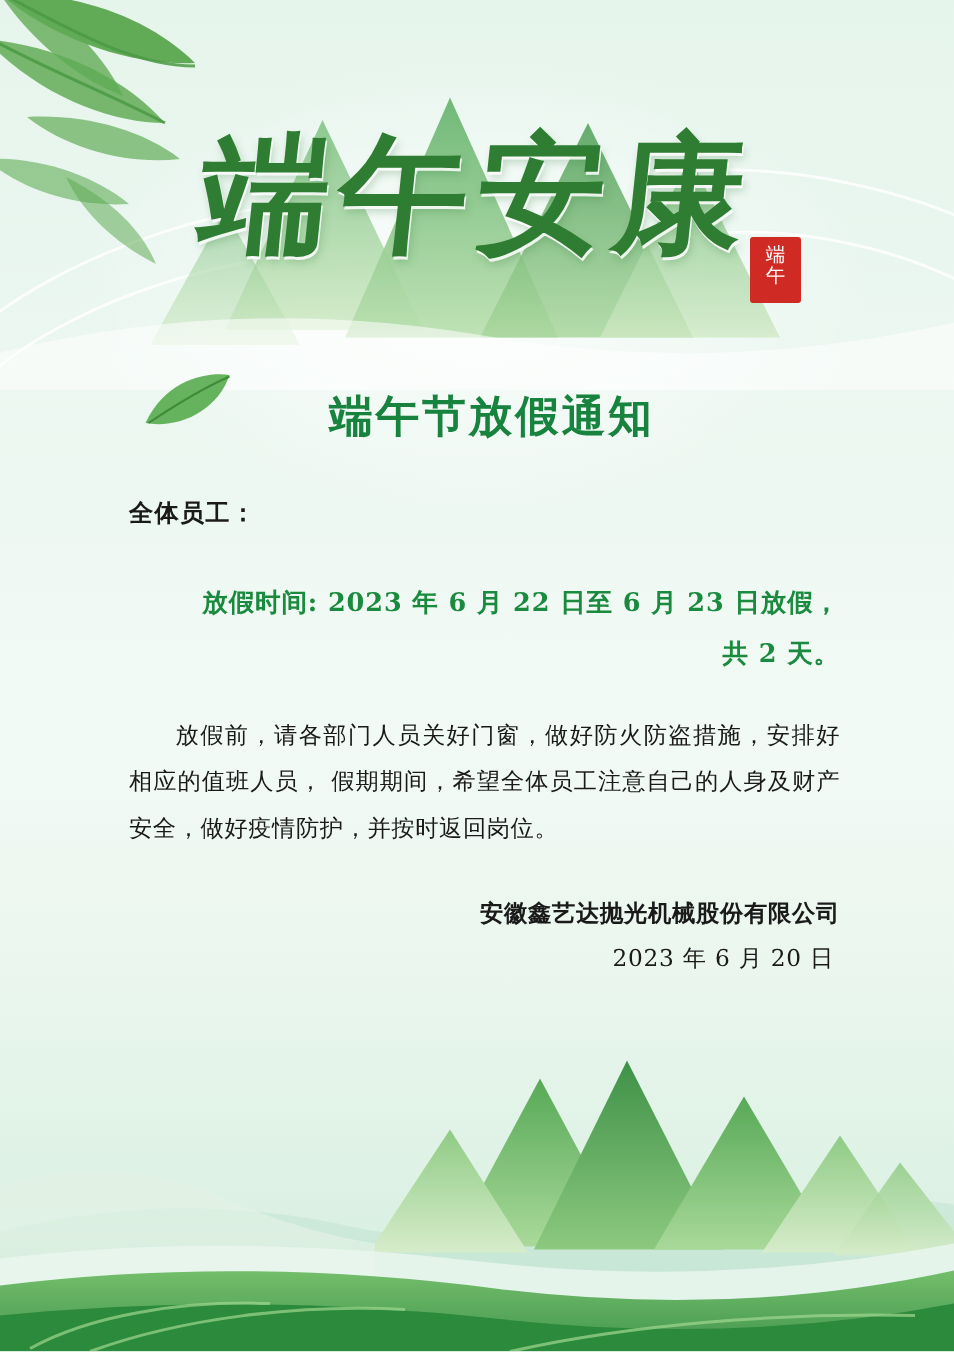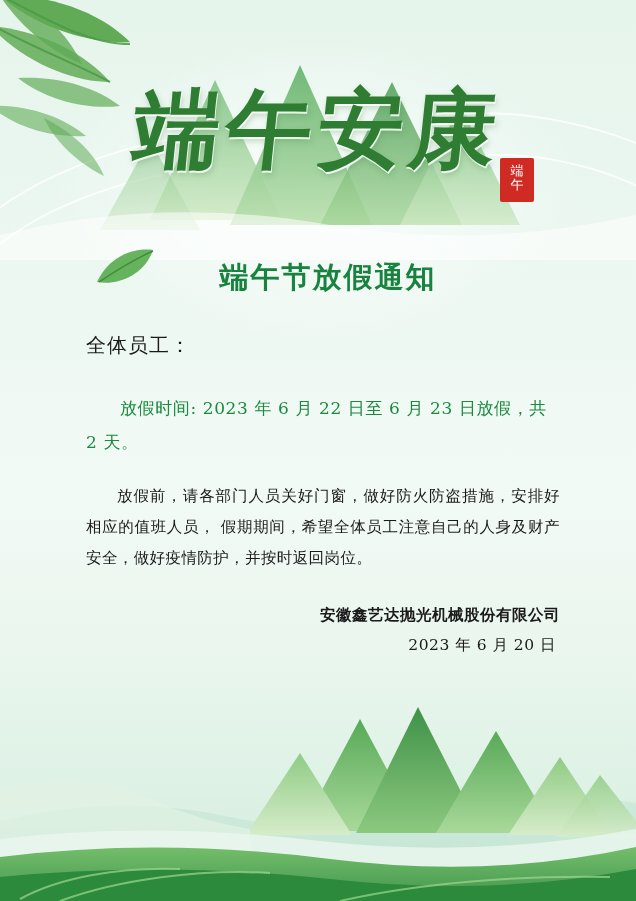--- a/index.html
+++ b/index.html
@@ -123,42 +123,43 @@
   
   .content {
     position: absolute;
     left: 86px;
     top: 332px;
     width: 474px;
     color: #1a1a1a;
     font-family: "DejaVu Serif", serif;
   }
   .salutation {
-    font-size: 20px;
-    font-weight: normal;
+    font-size: 16px;
+    font-weight: bold;
     margin-bottom: 32px;
     letter-spacing: 1px;
   }
   .para {
     font-size: 15.5px;
     line-height: 31px;
     text-indent: 2em;
     margin-bottom: 16px;
     text-align: justify;
     letter-spacing: 0.4px;
   }
   .highlight {
     font-size: 17px;
-    font-weight: normal;
+    font-weight: bold;
     color: #1a8a3e;
     line-height: 34px;
     text-indent: 2em;
     margin-top: 22px;
     margin-bottom: 22px;
     letter-spacing: 0.6px;
+    text-align: right;
   }
   .para.notice { margin-top: 22px; margin-bottom: 0; }
 
   .sign {
     margin-top: 26px;
     text-align: right;
     font-size: 15.5px;
     font-weight: bold;
     letter-spacing: 0.5px;
     line-height: 30px;

